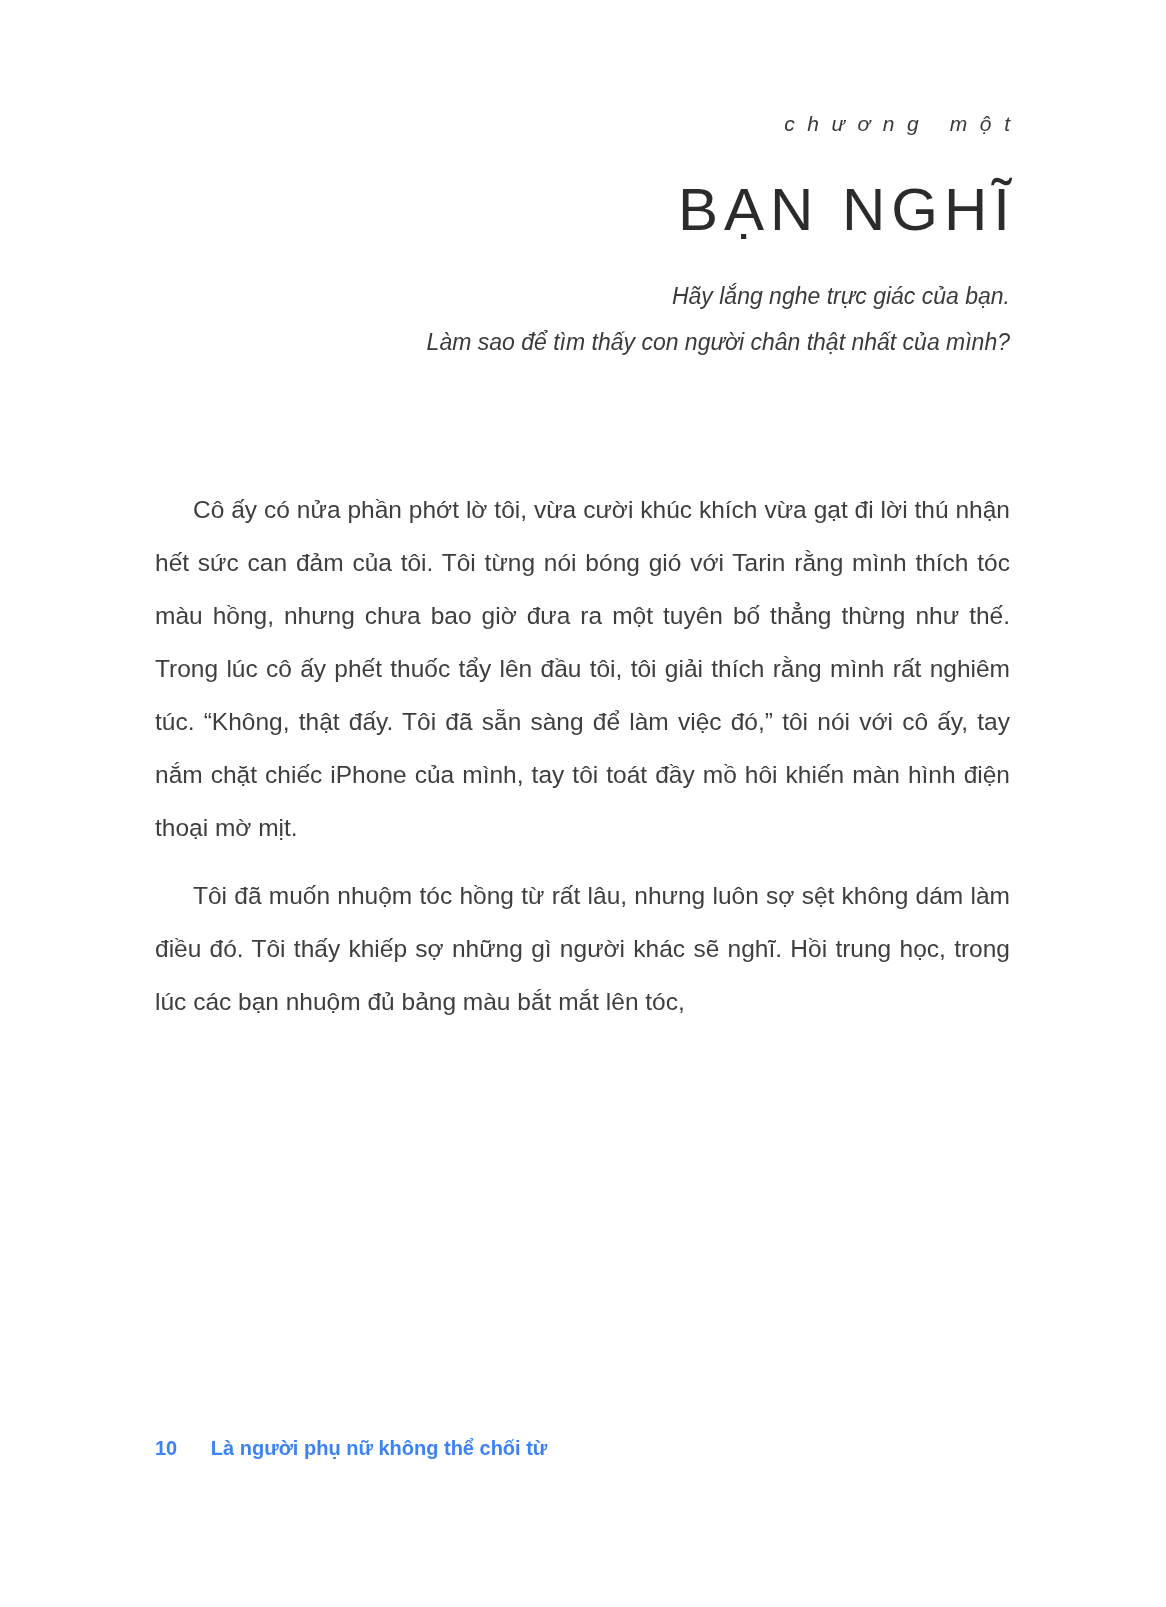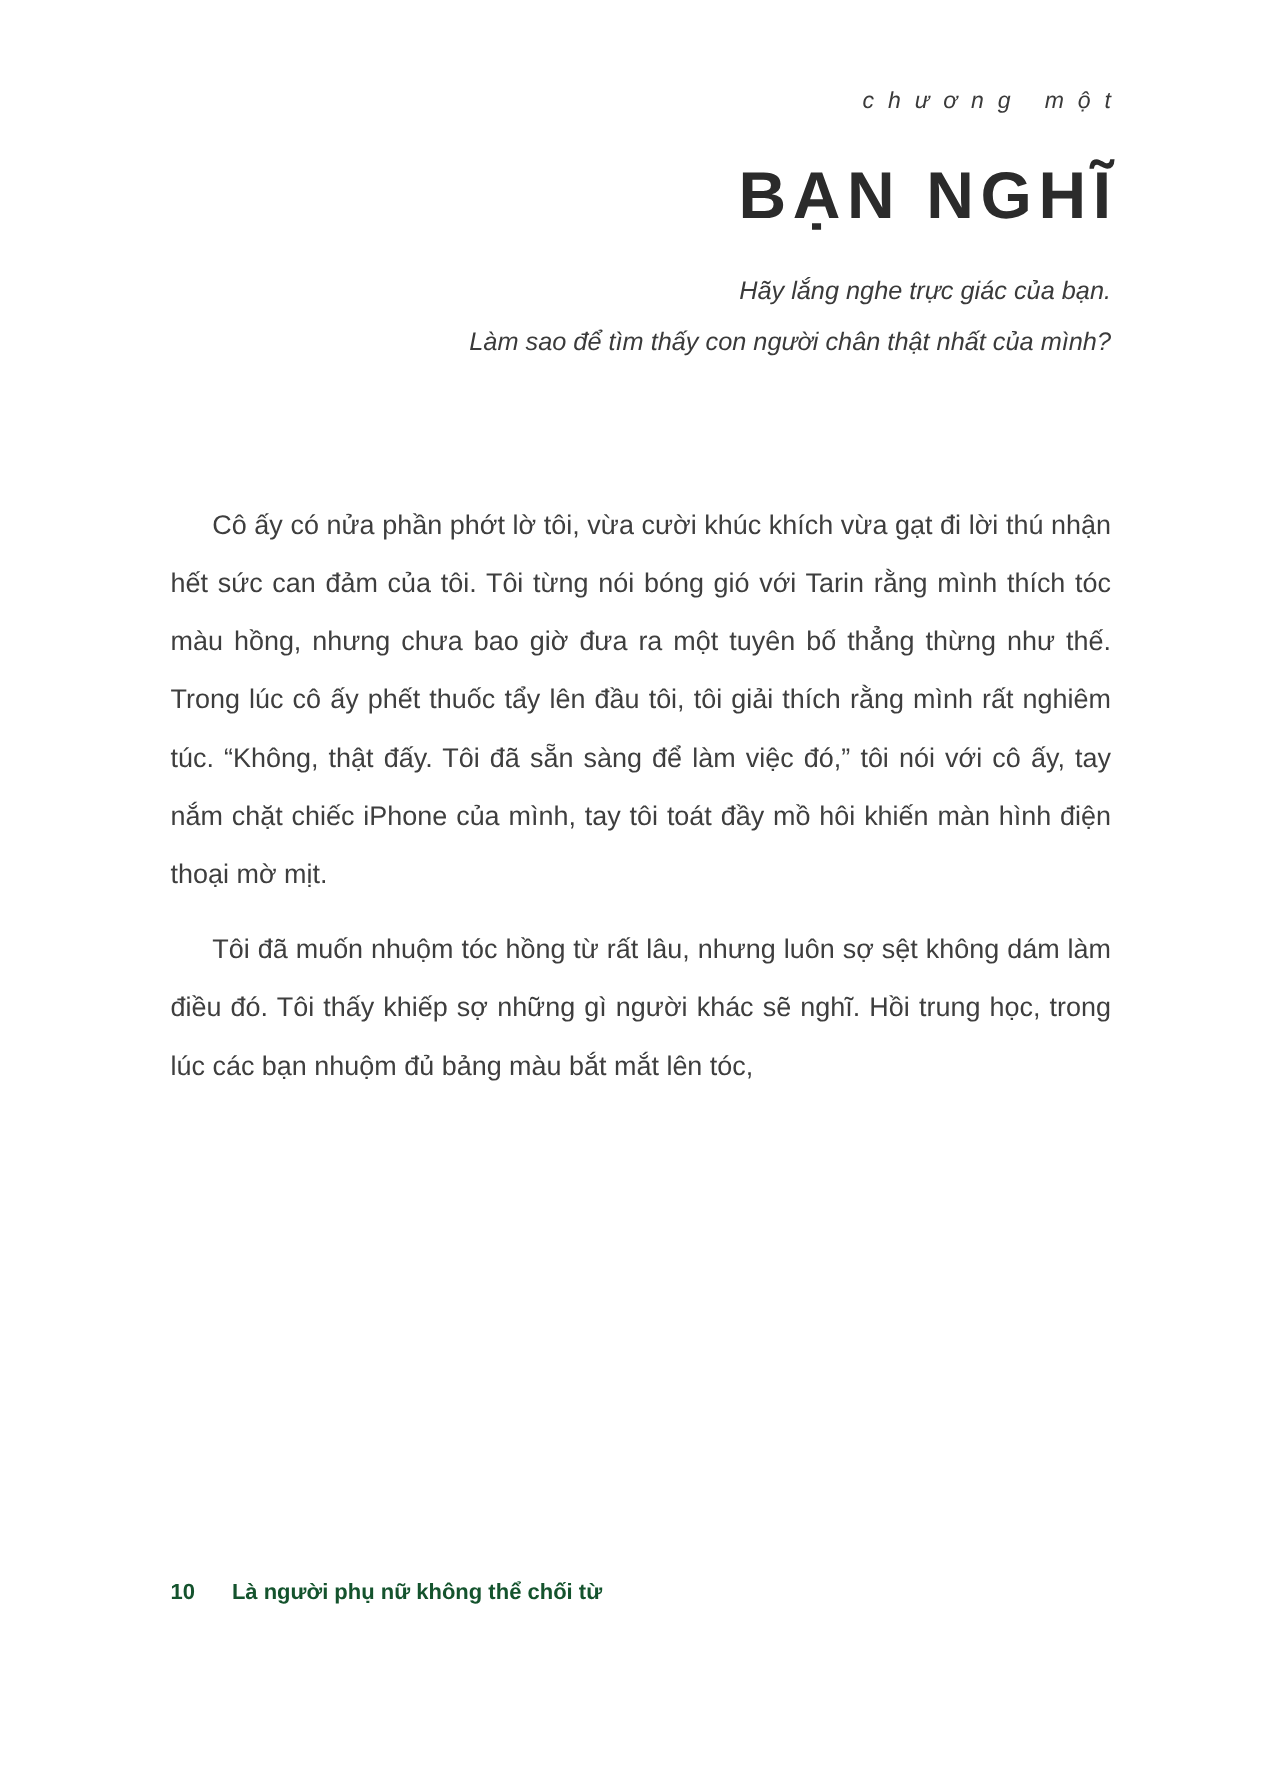--- a/index.html
+++ b/index.html
@@ -4,21 +4,21 @@
 <style>
   * { margin: 0; padding: 0; box-sizing: border-box; }
   html, body { background: #ffffff; }
   .page {
     position: relative;
     width: 1166px;
     height: 1574px;
     background: #ffffff;
     font-family: "Liberation Sans", sans-serif;
     color: #3e3e3e;
-    padding: 80px 156px 0 155px;
+    padding: 112px 156px 0 155px;
     overflow: hidden;
   }
   .chapter-header {
     text-align: right;
   }
   .chapter-label {
     font-style: italic;
     font-size: 21px;
     letter-spacing: 0.6em;
     margin-right: -0.6em;
@@ -26,21 +26,21 @@
   }
   .chapter-title {
     margin-top: 26px;
     font-weight: 400;
     font-size: 60px;
     line-height: 95px;
     letter-spacing: 0.10em;
     margin-right: -0.10em;
     color: #2b2b2b;
   }
-  .chapter-title .title-line { display: block; font-weight: bold; }
+  .chapter-title .title-line { display: block; }
   .chapter-subtitle {
     margin-top: 16px;
     font-style: italic;
     font-size: 23px;
     line-height: 46px;
     color: #3a3a3a;
   }
   .chapter-subtitle span { display: block; }
   .body-text {
     margin-top: 118px;
@@ -52,21 +52,21 @@
     text-indent: 38px;
     margin-bottom: 15px;
     color: #3e3e3e;
   }
   .page-footer {
     position: absolute;
     left: 155px;
     top: 1437px;
     font-size: 20px;
     font-weight: bold;
-    color: #14532d;
+    color: #3b82f6;
   }
   .page-footer .page-number {
     margin-right: 28px;
   }
 </style>
 </head>
 <body>
 
 <div class="page">
 

